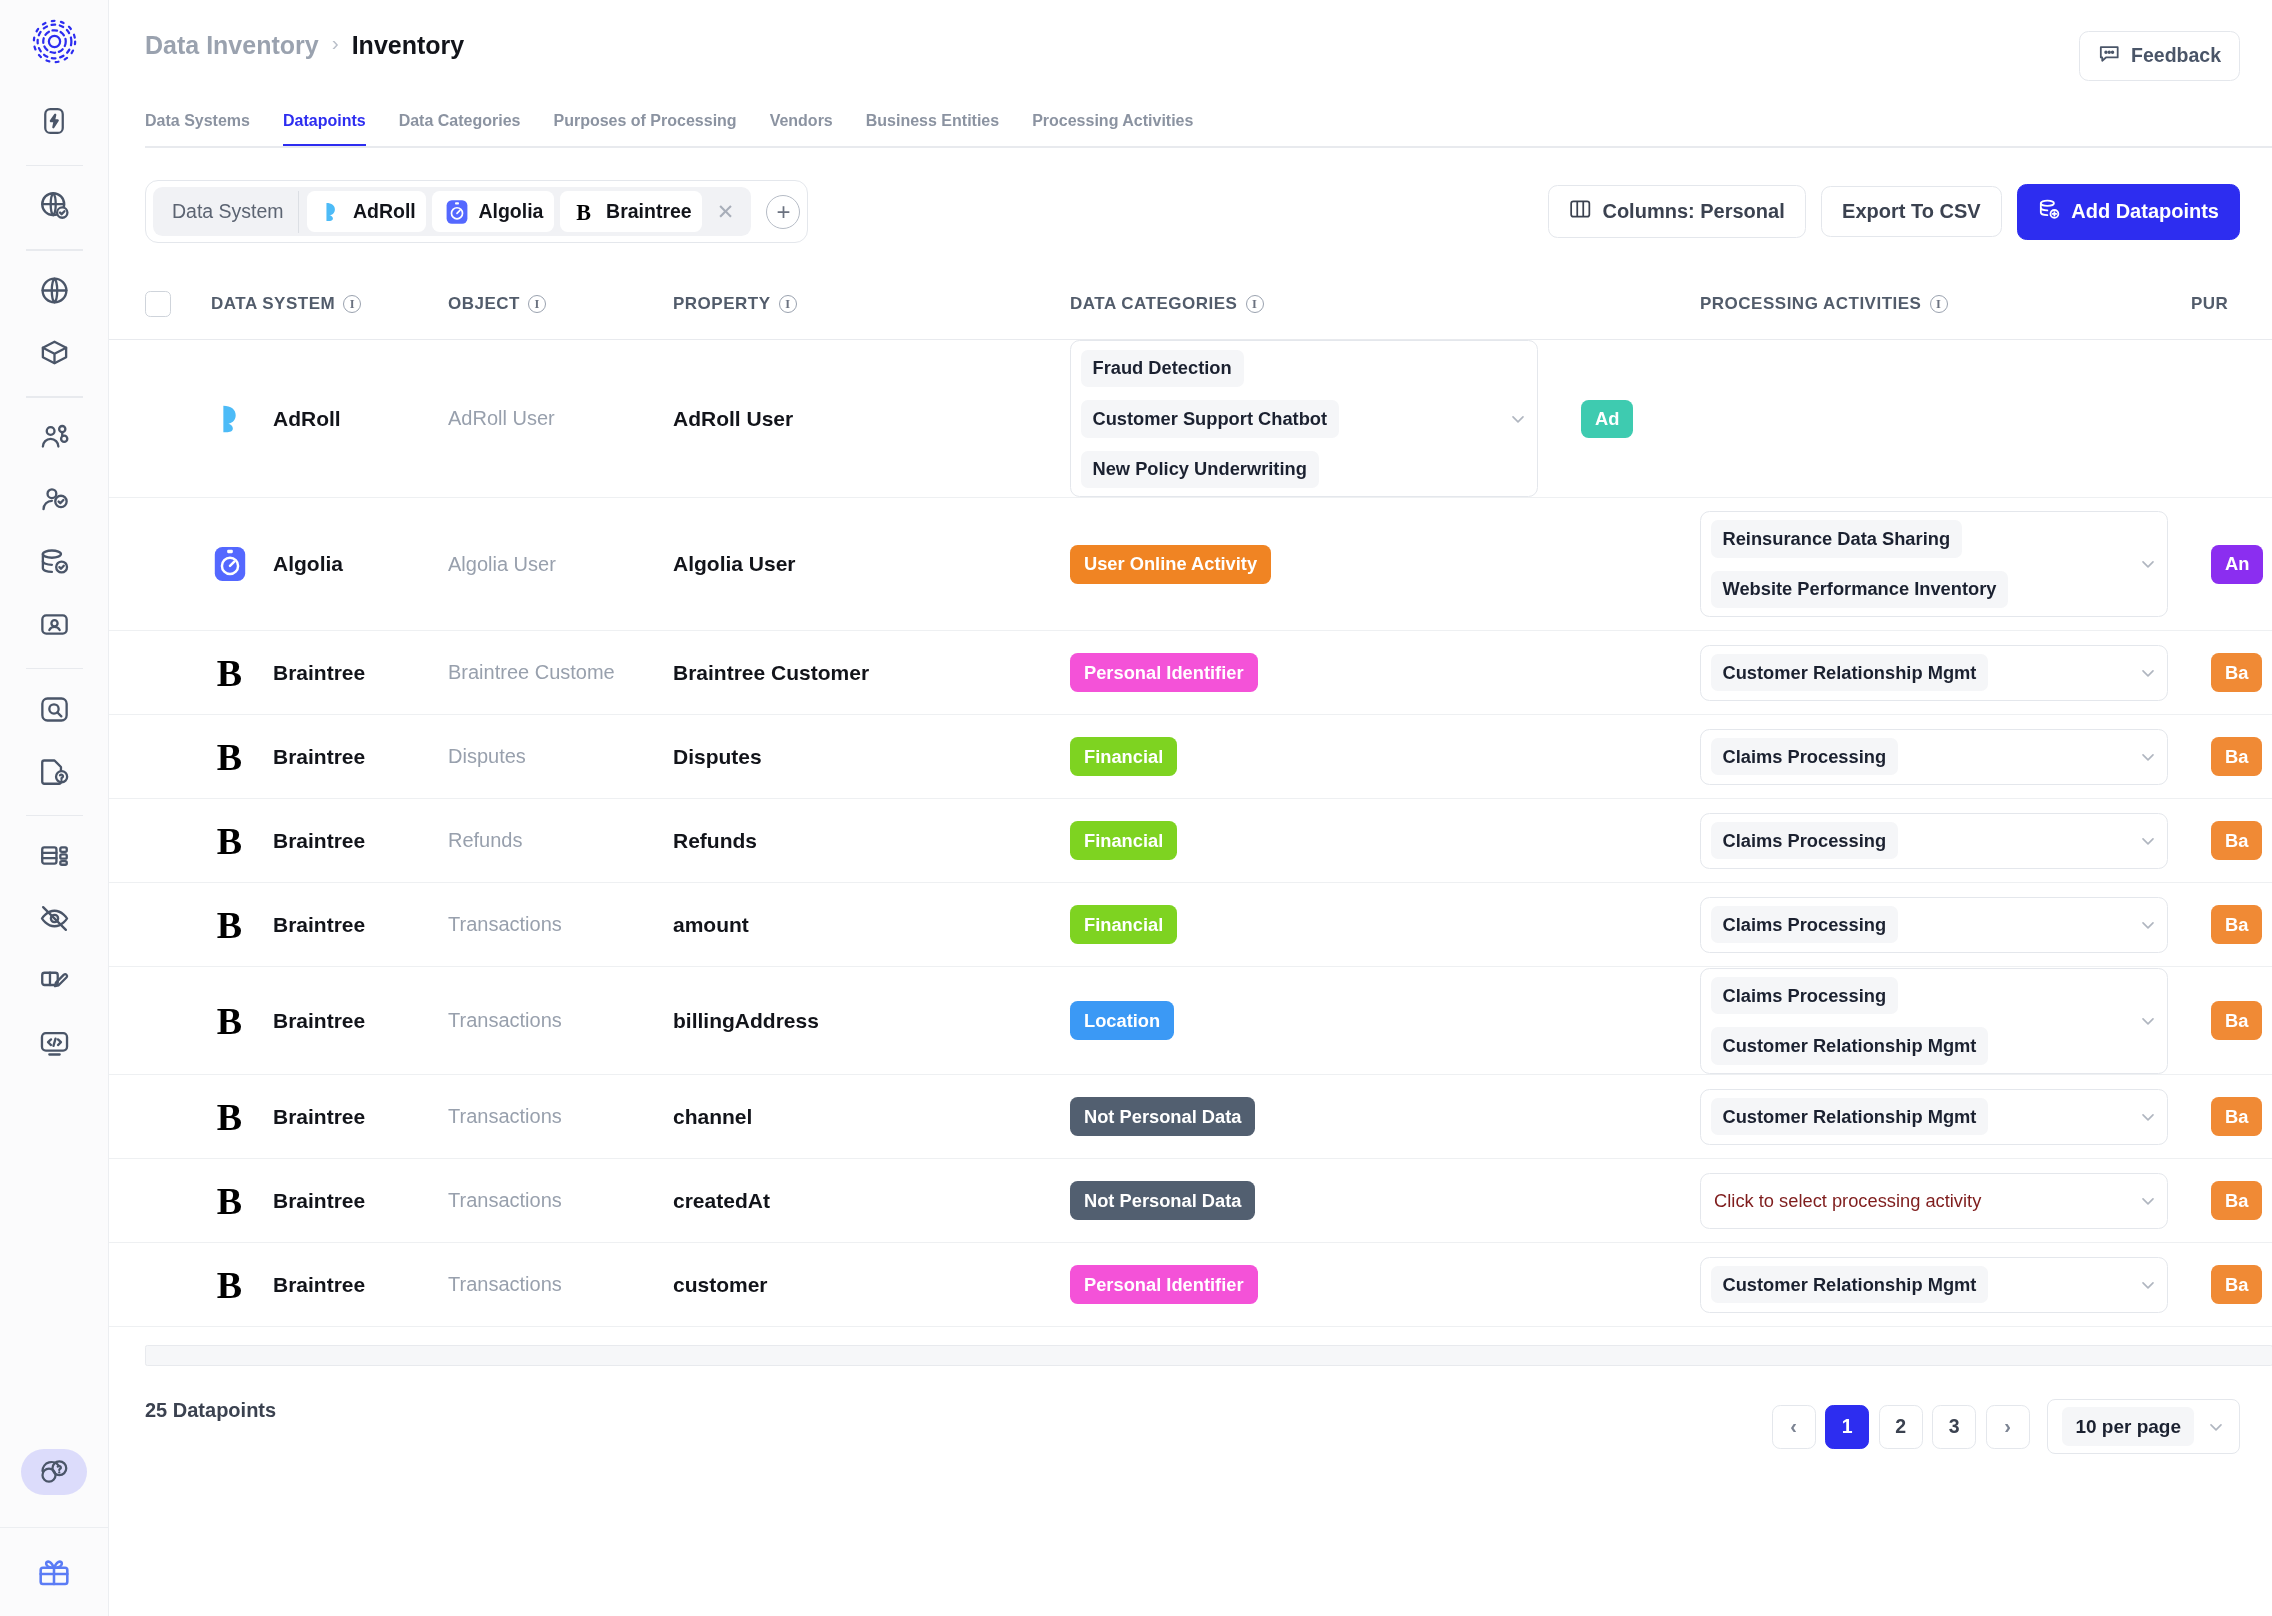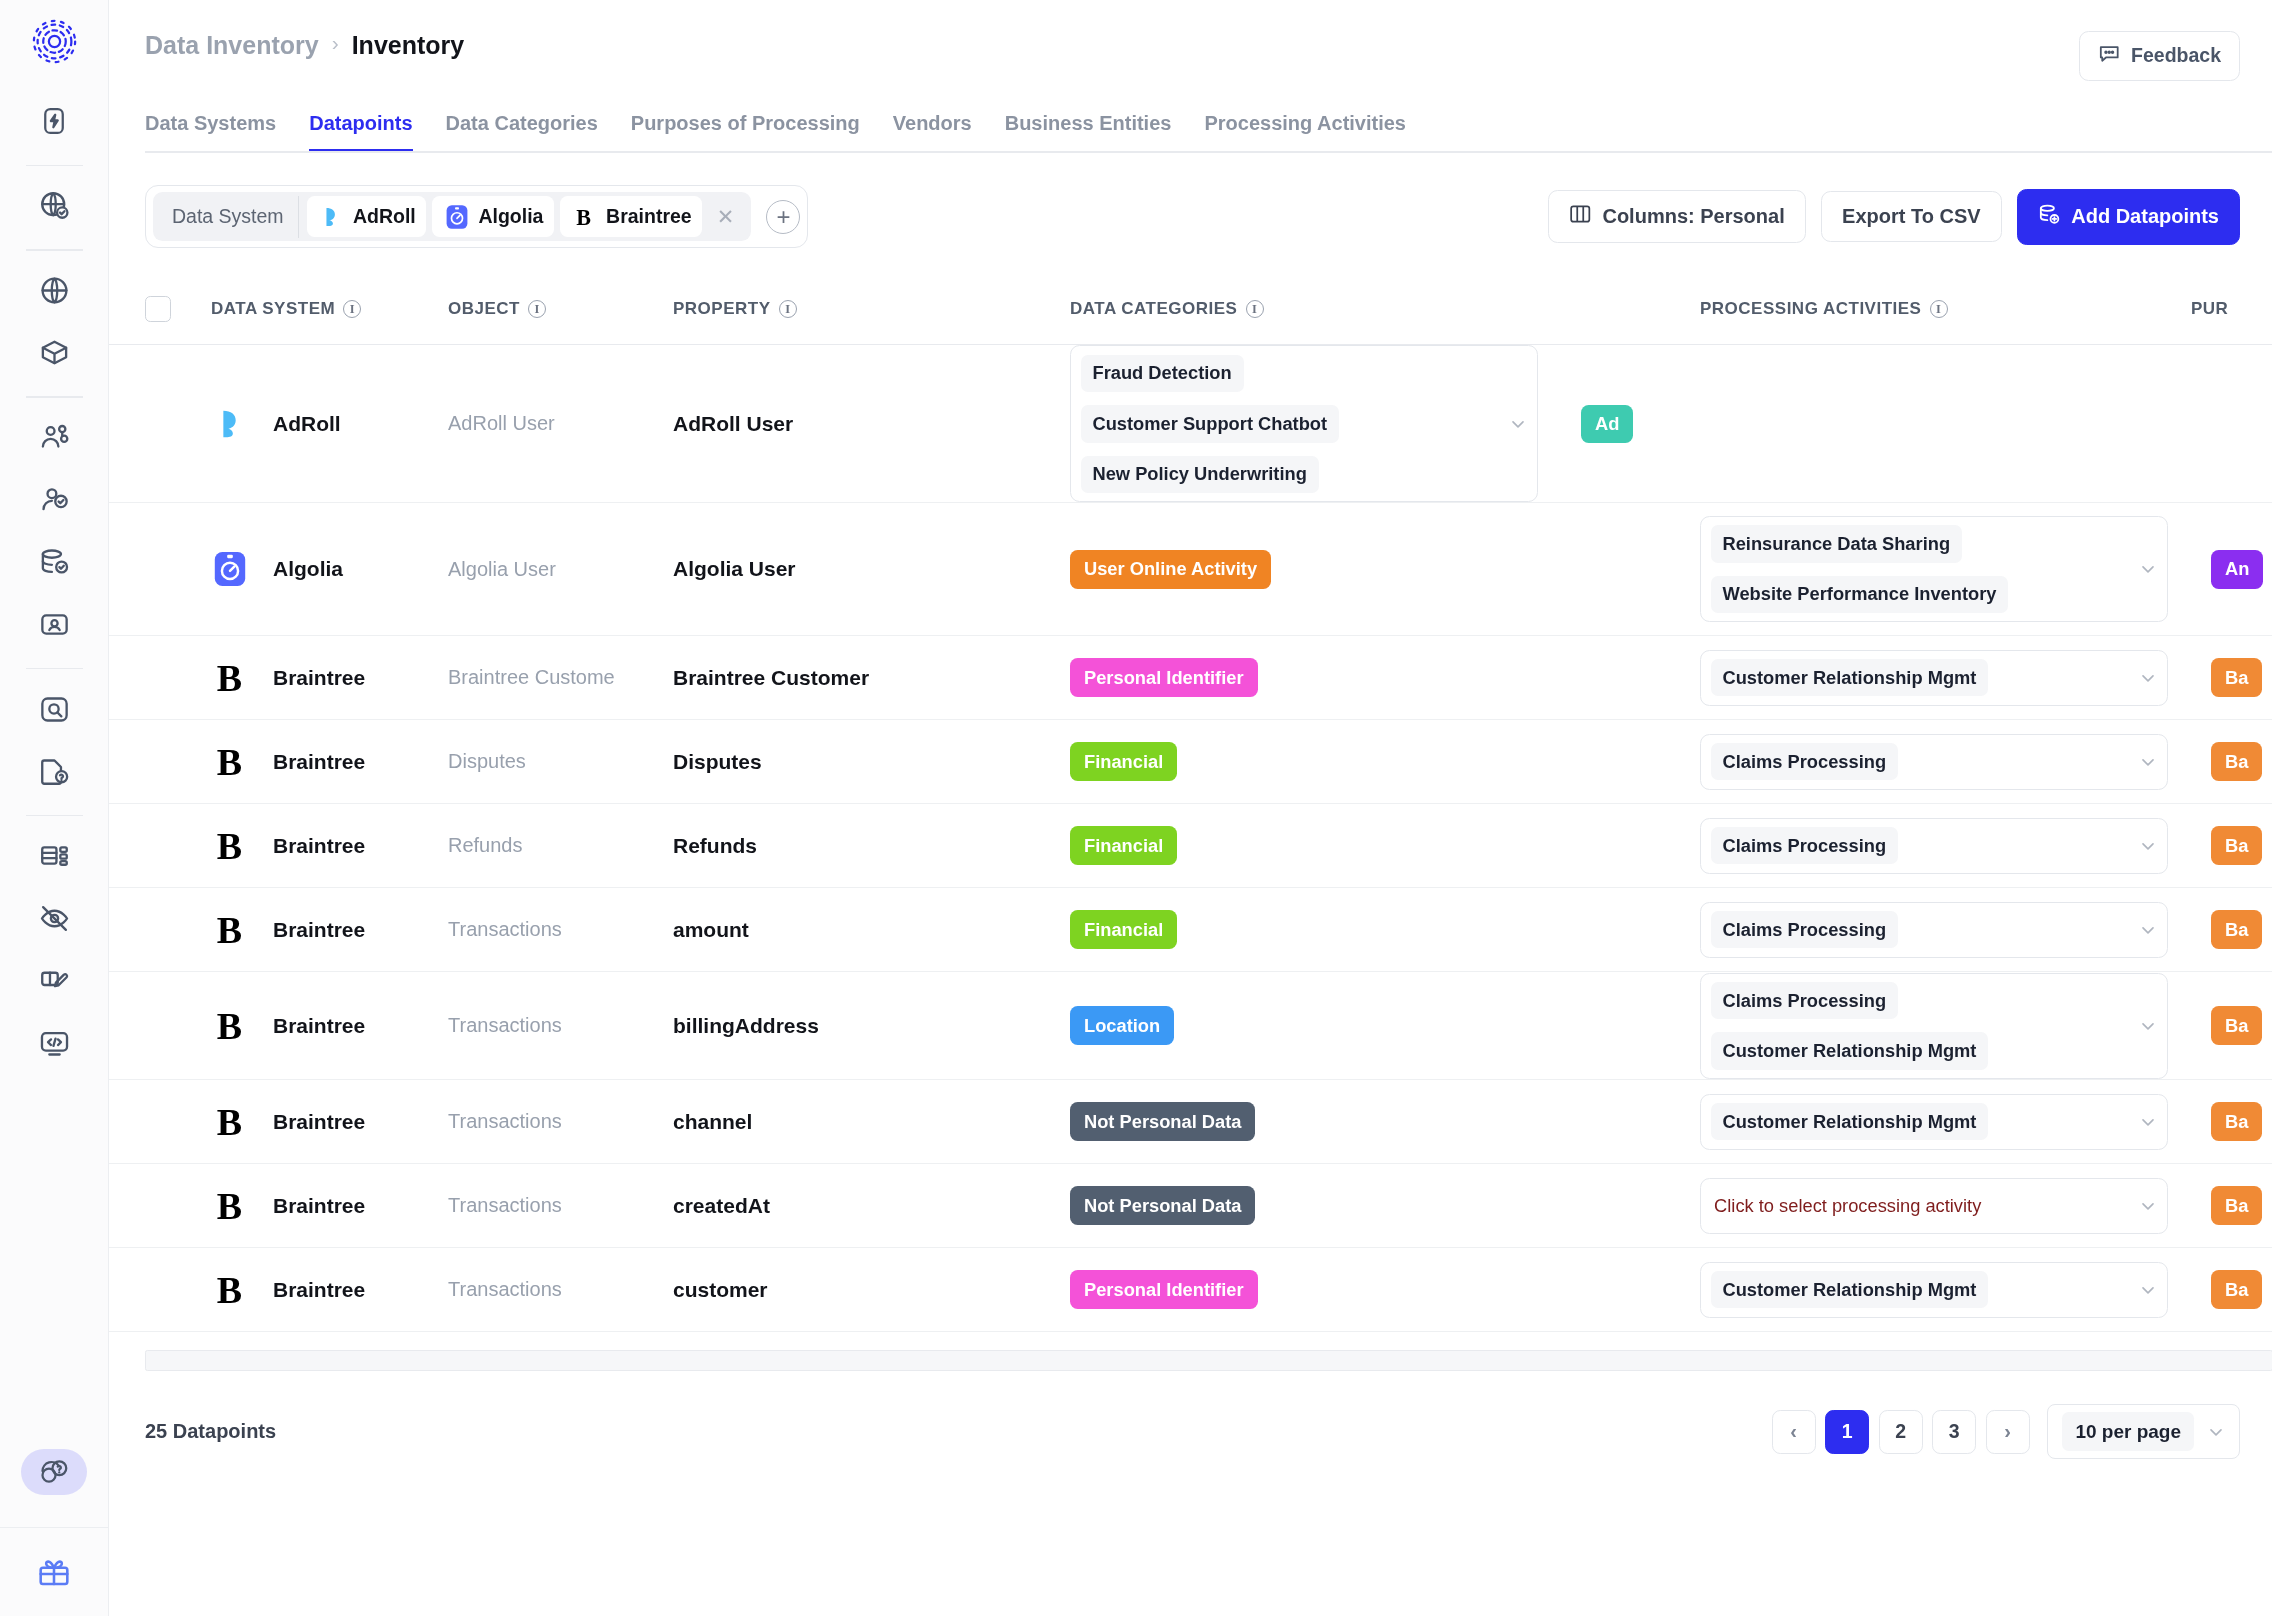--- a/index.html
+++ b/index.html
@@ -66,21 +66,21 @@
     font-size: 19px; color:#4a5568; line-height: 1.35;
     white-space: nowrap; overflow: hidden; text-overflow: ellipsis;
   }
 
   .tabs {
     margin: 31px 0 0 36px;
     display:flex; align-items:flex-end; gap: 0;
     position: relative;
   }
   .tab {
-    font-size: 20px; font-weight: 700; color:#8b93a1;
+    font-size: 16px; font-weight: 700; color:#8b93a1;
     padding: 0 0 14px 0; margin-right: 33px; cursor:pointer;
     border-bottom: 4.1px solid transparent;
   }
   .tab.active { color:#2d2df0; border-bottom-color:#2d2df0; }
   .tabs-wrap { position: relative; }
   .tabs-line {
     height:1.8px; background:#e8eaee; margin-left:36px; margin-right:0;
     position:relative; top:-1.8px;
   }
 
@@ -198,21 +198,21 @@
 
   .pur-cell { padding-left: 20px; }
 
   .hscroll {
     margin: 18px 0 0 36px; height: 21px;
     background:#f6f7f9; border: 1.2px solid #e8eaee; border-radius: 2.4px;
   }
 
   
   .footer {
-    display:flex; align-items:center; justify-content:space-between;
+    display:flex; justify-content:space-between;
     padding: 33px 33px 0 36px;
   }
   .count { font-size: 20px; font-weight:700; color:#3b4250; }
   .pager { display:flex; align-items:center; gap: 9.5px; }
   .pg {
     min-width: 44px; height: 44px; border-radius: 8.3px;
     border:1.2px solid #e4e7ec; background:#fff;
     display:flex; align-items:center; justify-content:center;
     font-size: 19.5px; font-weight:700; color:#3b4250; cursor:pointer;
     padding: 0 10.7px;

